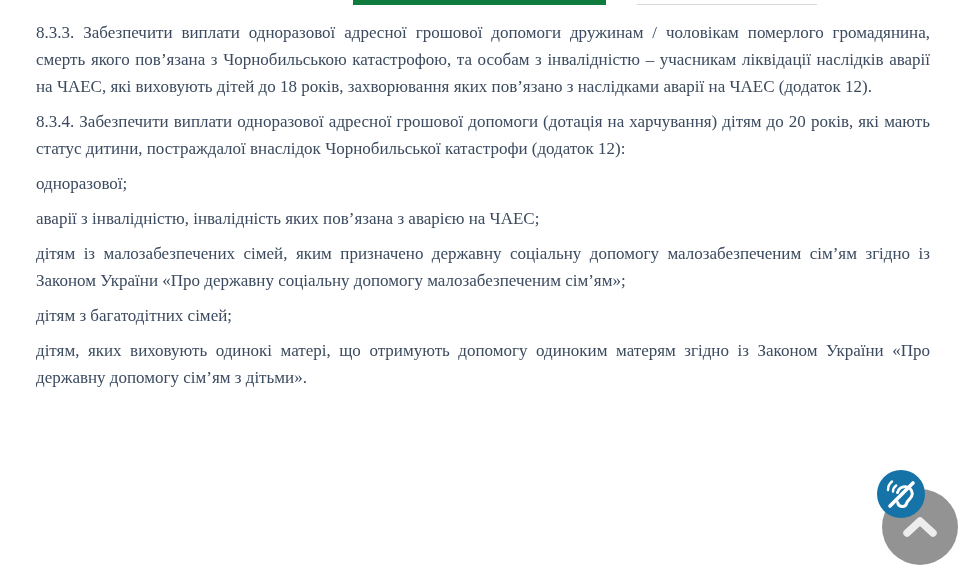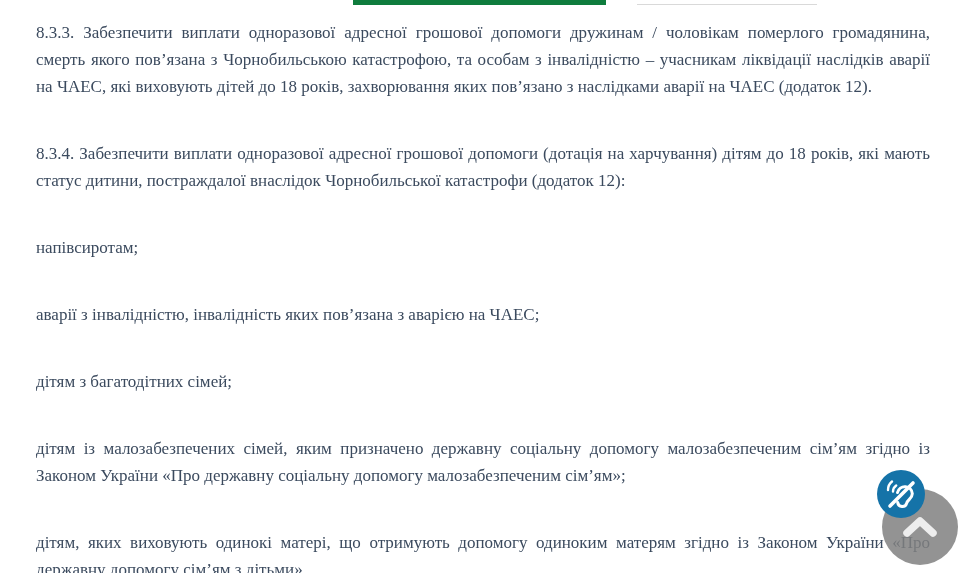--- a/index.html
+++ b/index.html
@@ -31,21 +31,21 @@
   .content {
     position: absolute; left: 0; top: 0;
     width: 965px;
     padding: 19px 35px 0 36px;
     color: #3b4a5e;
     font-size: 17px;
     line-height: 27px;
     text-align: justify;
     z-index: 0;
   }
-  .content p { margin: 40px 0; }
+  .content p { margin: 8px 0; }
   .content p:first-child { margin-top: 0; }
 
   
   .fab {
     position: absolute;
     border: none; padding: 0;
     border-radius: 50%;
     display: flex; align-items: center; justify-content: center;
     cursor: pointer;
   }
@@ -64,25 +64,25 @@
   .fab svg { display: block; }
 </style>
 </head>
 <body>
 
 <div class="active-menu-underline"></div>
 <div class="header-divider"></div>
 
 <main class="content">
   <p>8.3.3. Забезпечити виплати одноразової адресної грошової допомоги дружинам / чоловікам померлого громадянина, смерть якого пов’язана з Чорнобильською катастрофою, та особам з інвалідністю – учасникам ліквідації наслідків аварії на ЧАЕС, які виховують дітей до 18 років, захворювання яких пов’язано з наслідками аварії на ЧАЕС (додаток 12).</p>
-  <p>8.3.4. Забезпечити виплати одноразової адресної грошової допомоги (дотація на харчування) дітям до 18 років, які мають статус дитини, постраждалої внаслідок Чорнобильської катастрофи (додаток 12):</p>
-  <p>напівсиротам;</p>
+  <p>8.3.4. Забезпечити виплати одноразової адресної грошової допомоги (дотація на харчування) дітям до 20 років, які мають статус дитини, постраждалої внаслідок Чорнобильської катастрофи (додаток 12):</p>
+  <p>одноразової;</p>
   <p>аварії з інвалідністю, інвалідність яких пов’язана з аварією на ЧАЕС;</p>
+  <p>дітям із малозабезпечених сімей, яким призначено державну соціальну допомогу малозабезпеченим сім’ям згідно із Законом України «Про державну соціальну допомогу малозабезпеченим сім’ям»;</p>
   <p>дітям з багатодітних сімей;</p>
-  <p>дітям із малозабезпечених сімей, яким призначено державну соціальну допомогу малозабезпеченим сім’ям згідно із Законом України «Про державну соціальну допомогу малозабезпеченим сім’ям»;</p>
   <p>дітям, яких виховують одинокі матері, що отримують допомогу одиноким матерям згідно із Законом України «Про державну допомогу сім’ям з дітьми».</p>
 </main>
 
 <button class="fab fab-scroll-top" aria-label="Scroll to top">
   <svg width="36" height="22" viewBox="0 0 36 22">
     <path d="M5 17 L18 5 L31 17" fill="none" stroke="#ededed" stroke-width="7.5" stroke-linecap="round" stroke-linejoin="round"></path>
   </svg>
 </button>
 
 <button class="fab fab-accessibility" aria-label="Accessibility for hearing impaired">

